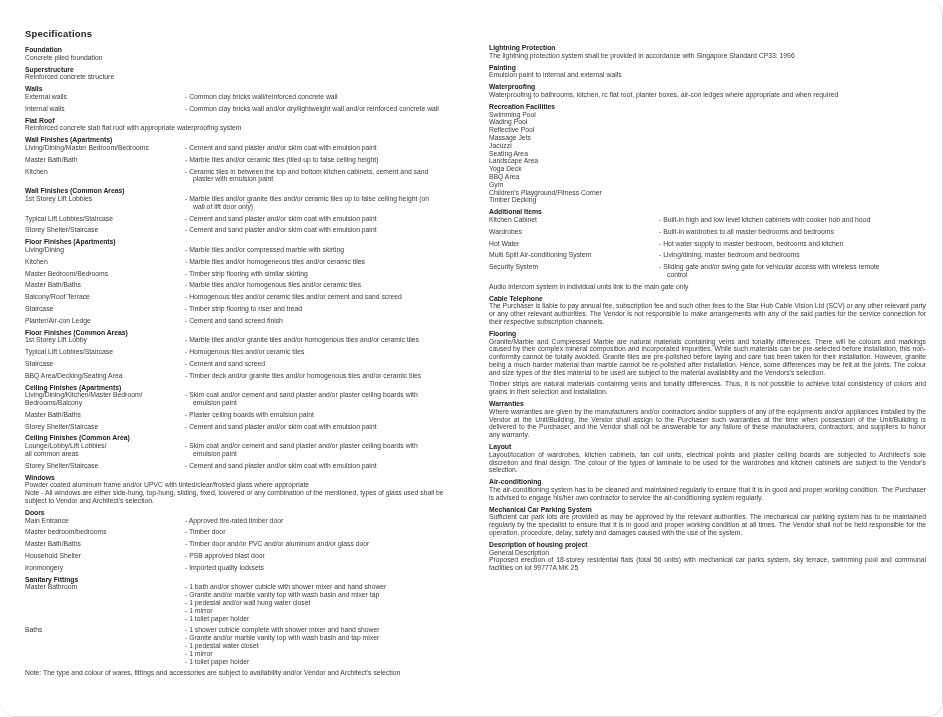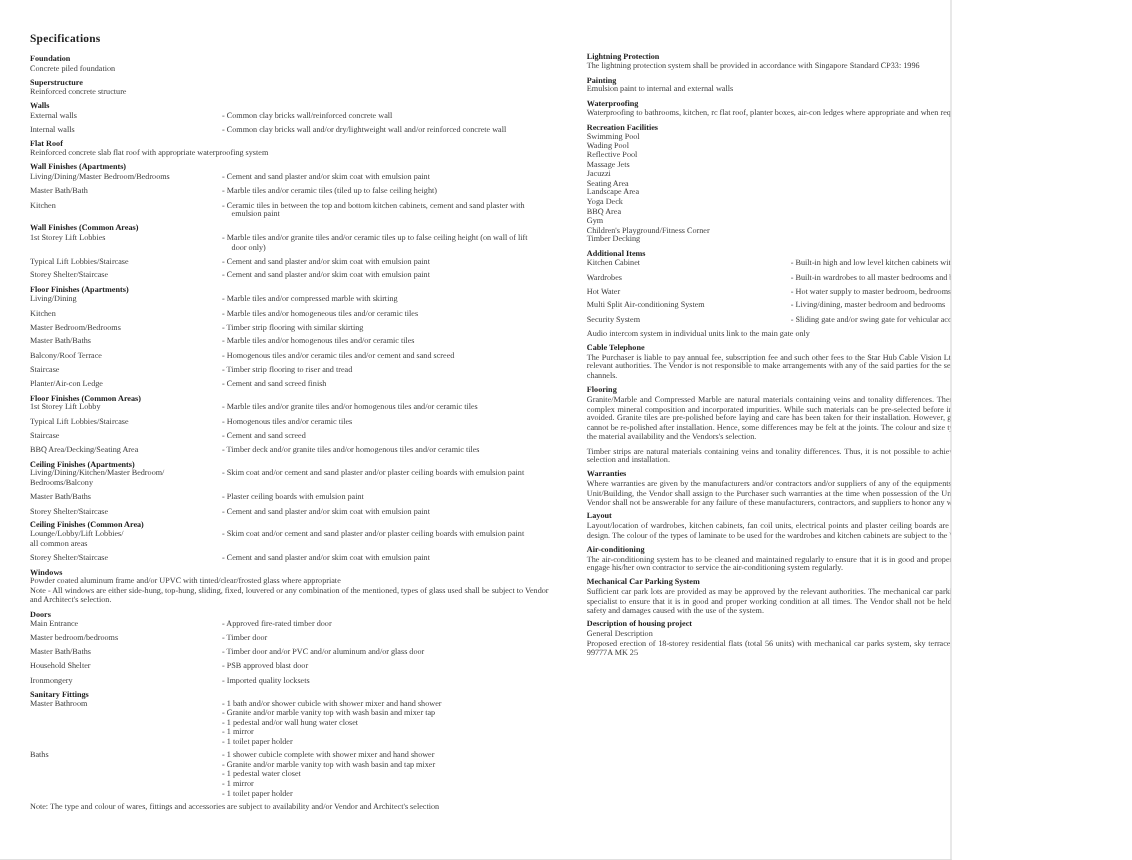--- a/index.html
+++ b/index.html
@@ -1,28 +1,29 @@
 <!DOCTYPE html>
 <html style="--text-color: #3a3a3a; --heading-color: #222222;"><head>
 <meta charset="utf-8">
 <style>
   html, body { margin: 0; padding: 0; background: #ffffff; }
   .page {
     position: relative;
-    width: 793px;
+    width: 943px;
     height: 717px;
     background: #ffffff;
     overflow: hidden;
-    font-family: Liberation Serif, serif;
+    font-family: Liberation Sans, sans-serif;
     font-size: 6.8px;
     line-height: 7.8px;
     color: var(--text-color, #3a3a3a);
     border-right: 1px solid #d9d9d9;
     border-bottom: 1px solid #d9d9d9;
     box-sizing: border-box;
+    border-radius: 15px;
   }
   .col { position: absolute; }
   .col-left  { left: 25px;  top: 28px; width: 436px; }
   .col-right { left: 489px; top: 44px; width: 437px; }
   .title {
     font-size: 9.5px;
     line-height: 11px;
     font-weight: bold;
     letter-spacing: 0.2px;
     color: var(--heading-color, #1c1c1c);

